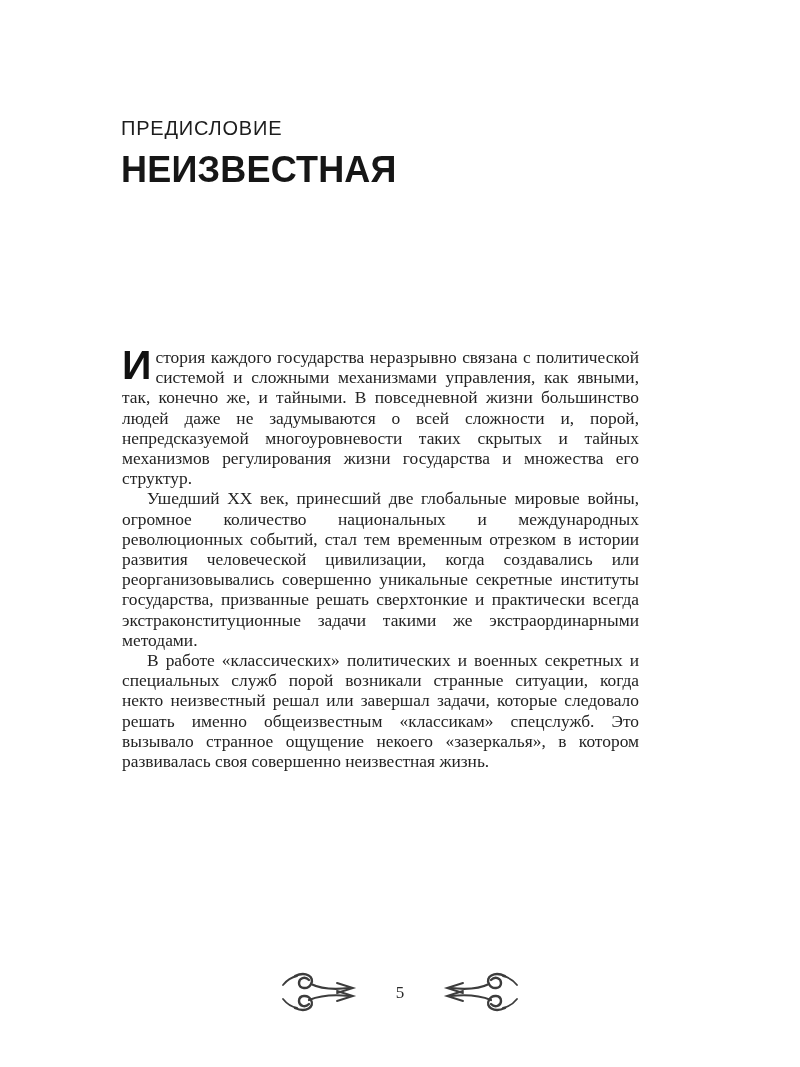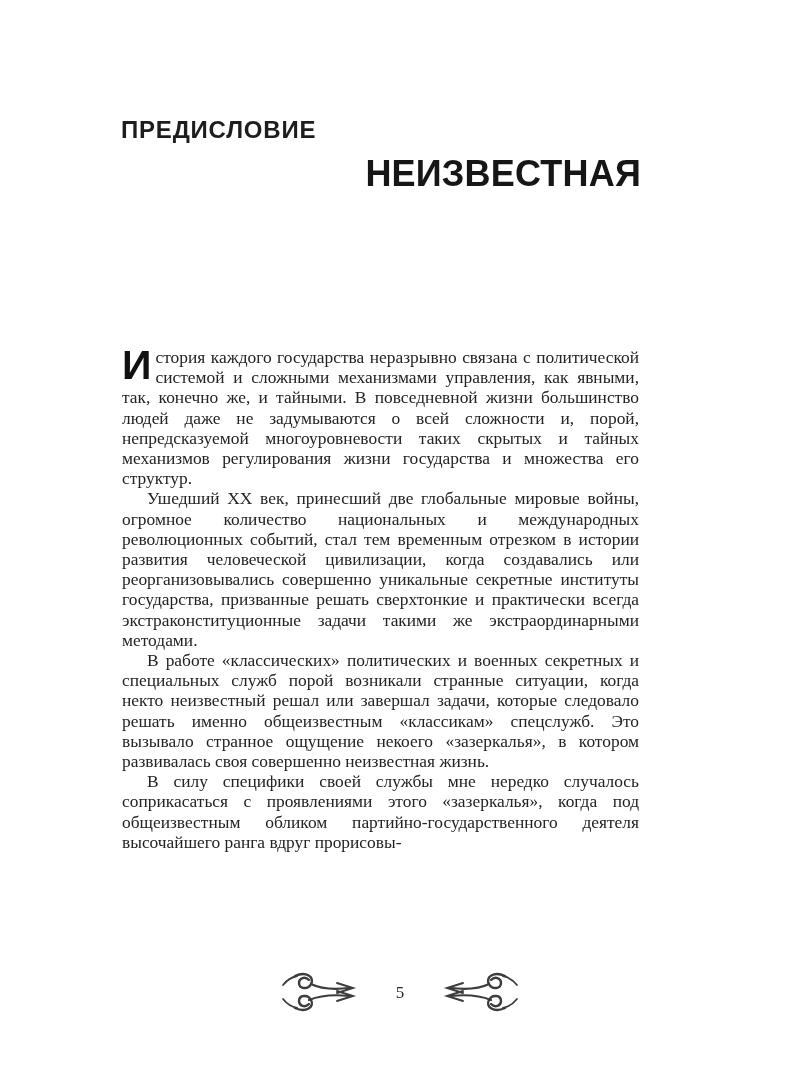--- a/index.html
+++ b/index.html
@@ -20,37 +20,36 @@
 
   
   .header {
     position: absolute;
     left: 121px;
     top: 117px;
     width: 520px;
   }
   .kicker {
     font-family: "Liberation Sans", sans-serif;
-    font-size: 24px;
-    font-weight: 700;
+    font-size: 20px;
+    font-weight: 400;
     letter-spacing: 0.8px;
     color: #1d1d1d;
     line-height: 1.1;
     margin: 0 0 9px 0;
     white-space: nowrap;
   }
   .title {
     font-family: "Liberation Sans", sans-serif;
     font-size: 36px;
     font-weight: 700;
     letter-spacing: 0.2px;
     color: #161616;
     line-height: 1.22;
     margin: 0;
-    text-align: right;
   }
   .title-line {
     display: block;
     white-space: nowrap;
   }
 
   
   .body {
     position: absolute;
     left: 122px;
@@ -121,21 +120,20 @@
     <div class="kicker">ПРЕДИСЛОВИЕ</div>
     <h1 class="title">
       <span class="title-line">НЕИЗВЕСТНАЯ</span>
     </h1>
   </div>
 
   <div class="body">
     <p class="first"><span class="dropcap">И</span><span>стория каждого государства неразрывно связана с политической системой и сложными механизмами управления, как явными, так, конечно же, и тайными. В повседневной жизни большинство людей даже не задумываются о всей сложности и, порой, непредсказуемой многоуровневости таких скрытых и тайных механизмов регулирования жизни государства и множества его структур.</span></p>
     <p><span>Ушедший XX век, принесший две глобальные мировые войны, огромное количество национальных и международных революционных событий, стал тем временным отрезком в истории развития человеческой цивилизации, когда создавались или реорганизовывались совершенно уникальные секретные институты государства, призванные решать сверхтонкие и практически всегда экстраконституционные задачи такими же экстраординарными методами.</span></p>
     <p><span>В работе «классических» политических и военных секретных и специальных служб порой возникали странные ситуации, когда некто неизвестный решал или завершал задачи, которые следовало решать именно общеизвестным «классикам» спецслужб. Это вызывало странное ощущение некоего «зазеркалья», в котором развивалась своя совершенно неизвестная жизнь.</span></p>
-    <p><span>В силу специфики своей службы мне нередко случалось соприкасаться с проявлениями этого «зазеркалья», когда под общеизвестным обликом партийно-государственного деятеля высочайшего ранга вдруг прорисовы-</span></p>
   </div>
 
   <div class="footer">
     <svg class="ornament" viewBox="0 0 92 46" aria-hidden="true">
       <g fill="none" stroke="#3c3c3c" stroke-linecap="round">
         <path d="M20 7 C31 2 40 8 36 15 C33 21 24 20 24 14 C24 9 30 7 34 11" stroke-width="2.4"></path>
         <path d="M36 15 C44 19 56 21 74 19" stroke-width="2.2"></path>
         <path d="M74 27 C56 25 44 27 34 31" stroke-width="2.2"></path>
         <path d="M20 39 C31 44 40 38 36 31 C33 25 24 26 24 32 C24 37 30 39 34 35" stroke-width="2.4"></path>
         <path d="M8 16 C12 11 17 8 22 7" stroke-width="1.8"></path>

